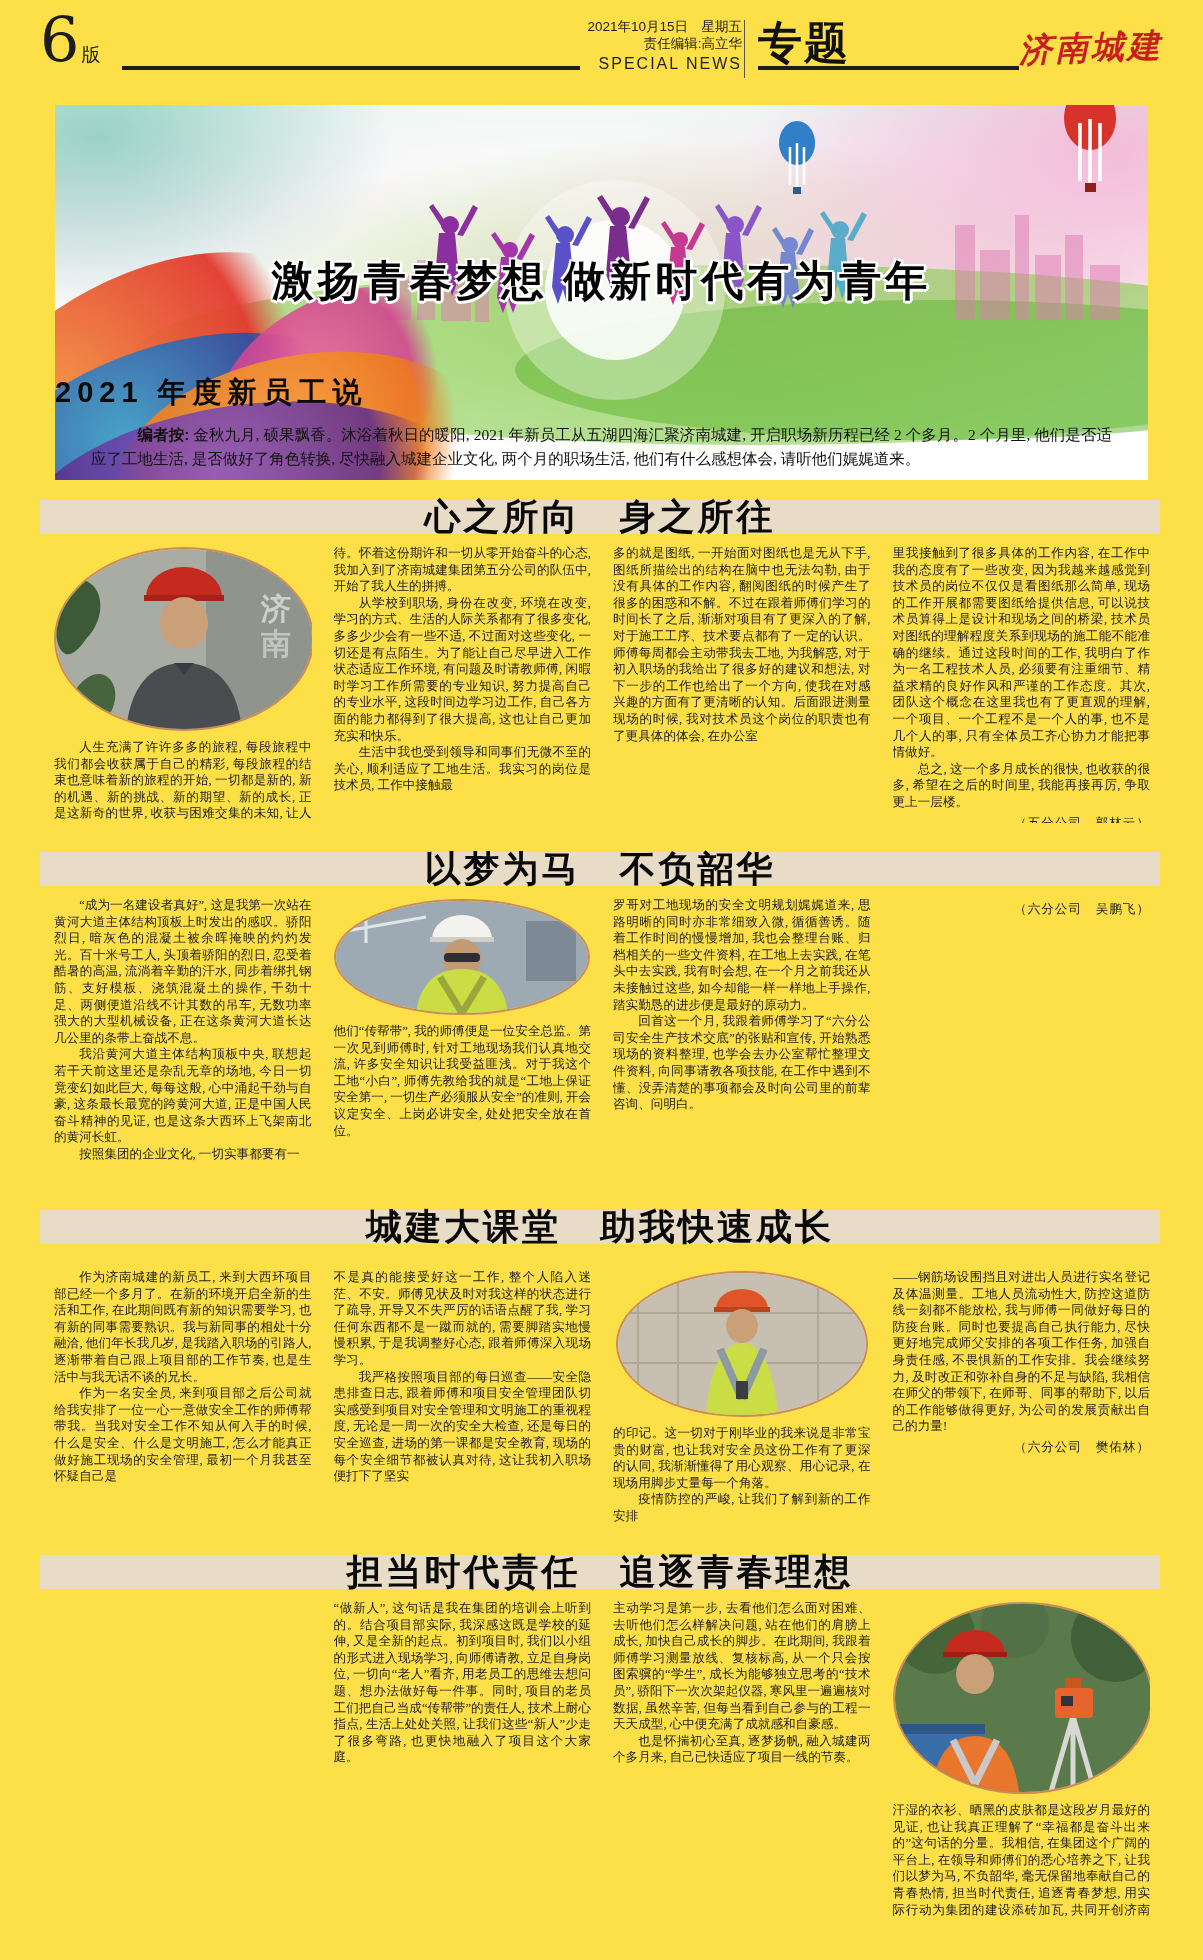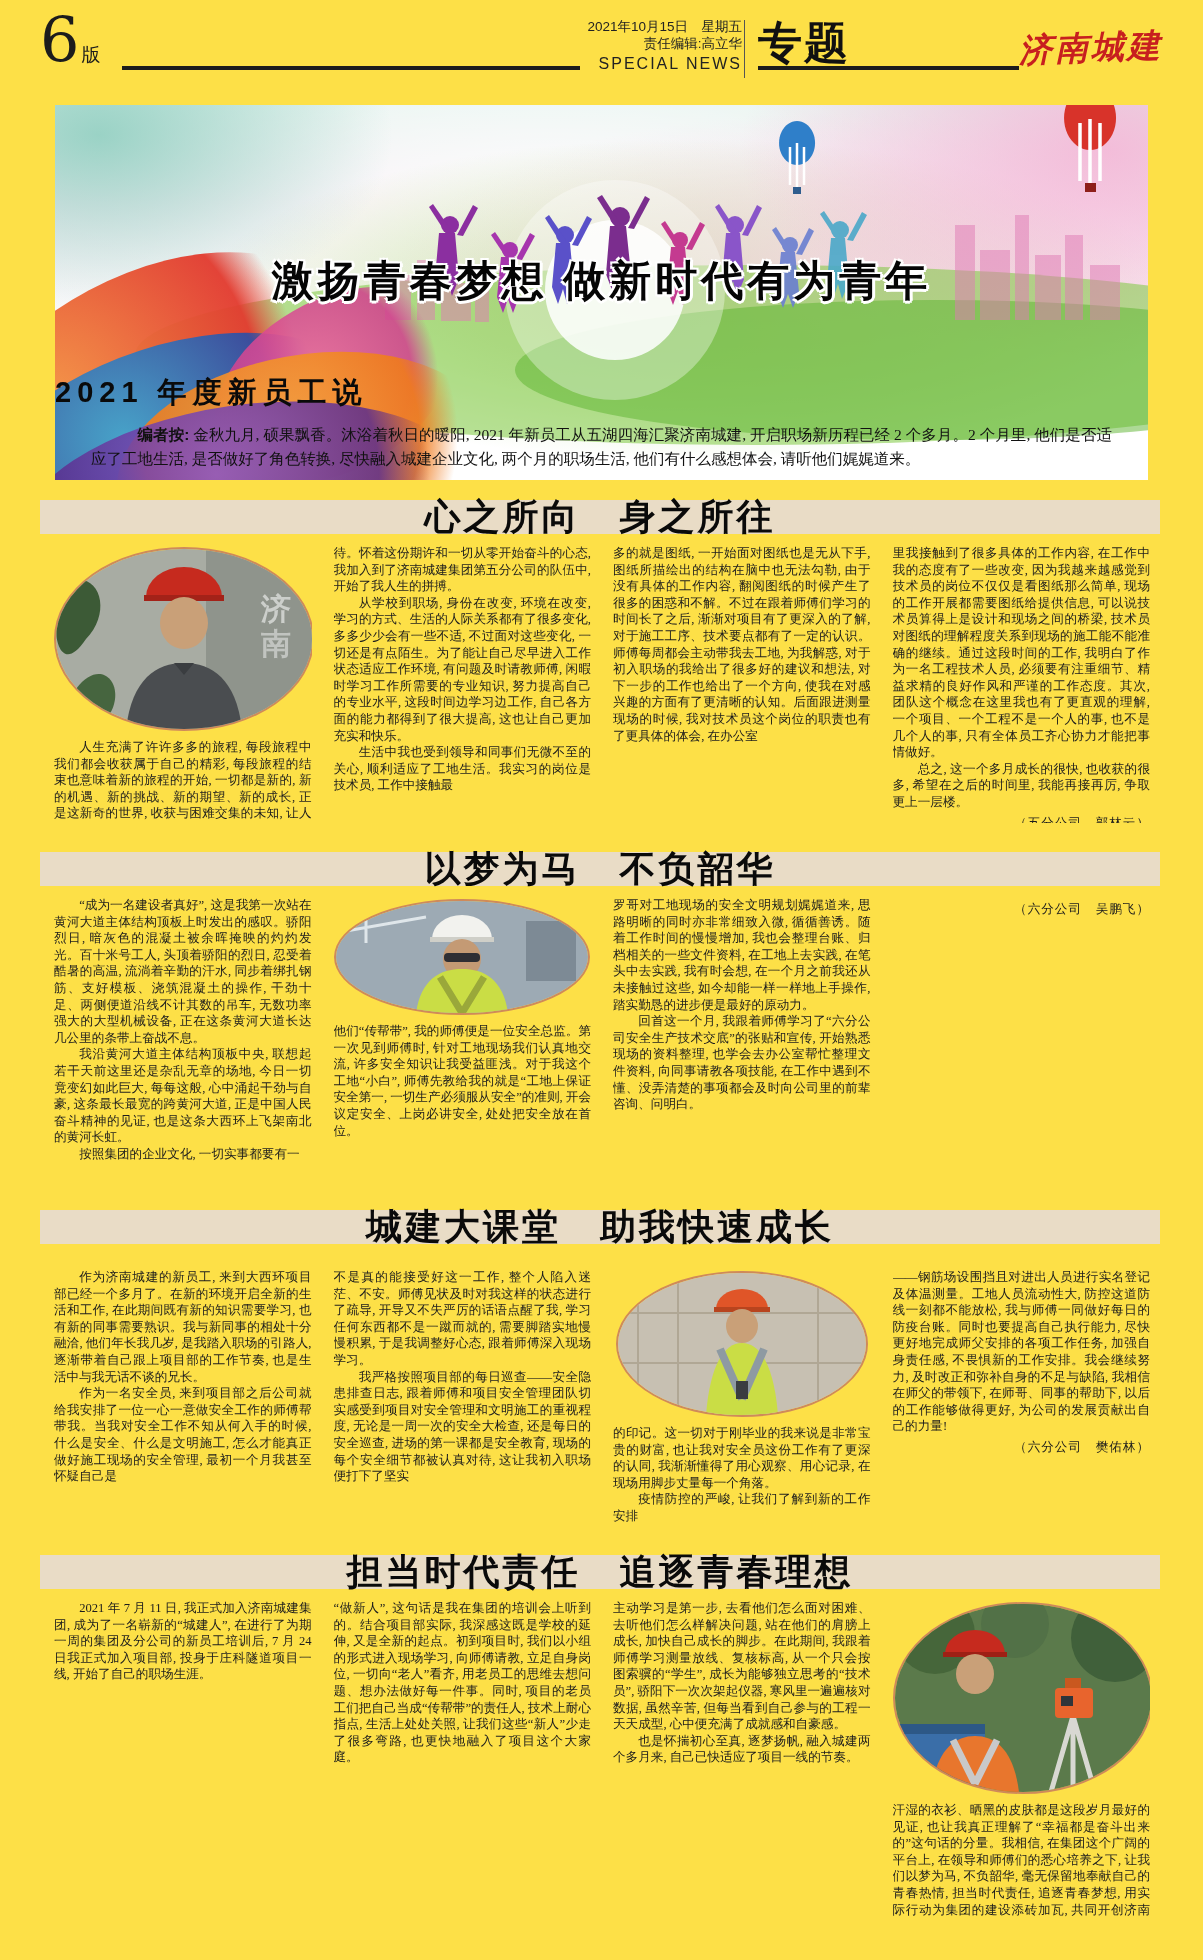--- a/index.html
+++ b/index.html
@@ -328,21 +328,20 @@
     </div>
   </div>
 
   <div class="article" id="a4">
     <div class="art-head">
       <span class="t">担当时代责任　追逐青春理想</span>
     </div>
     <div class="art-body">
       <div class="col">
           <div>
-            <p>2021 年 7 月 11 日, 我正式加入济南城建集团, 成为了一名崭新的“城建人”, 在进行了为期一周的集团及分公司的新员工培训后, 7 月 24 日我正式加入项目部, 投身于庄科隧道项目一线, 开始了自己的职场生涯。</p>
           </div>
         </div>
       <div class="col cont">
           <div>
             <p>“做新人”, 这句话是我在集团的培训会上听到的。结合项目部实际, 我深感这既是学校的延伸, 又是全新的起点。初到项目时, 我们以小组的形式进入现场学习, 向师傅请教, 立足自身岗位, 一切向“老人”看齐, 用老员工的思维去想问题、想办法做好每一件事。同时, 项目的老员工们把自己当成“传帮带”的责任人, 技术上耐心指点, 生活上处处关照, 让我们这些“新人”少走了很多弯路, 也更快地融入了项目这个大家庭。</p>
           </div>
         </div>
       <div class="col cont">
           <div>
             <p>主动学习是第一步, 去看他们怎么面对困难、去听他们怎么样解决问题, 站在他们的肩膀上成长, 加快自己成长的脚步。在此期间, 我跟着师傅学习测量放线、复核标高, 从一个只会按图索骥的“学生”, 成长为能够独立思考的“技术员”, 骄阳下一次次架起仪器, 寒风里一遍遍核对数据, 虽然辛苦, 但每当看到自己参与的工程一天天成型, 心中便充满了成就感和自豪感。</p>

